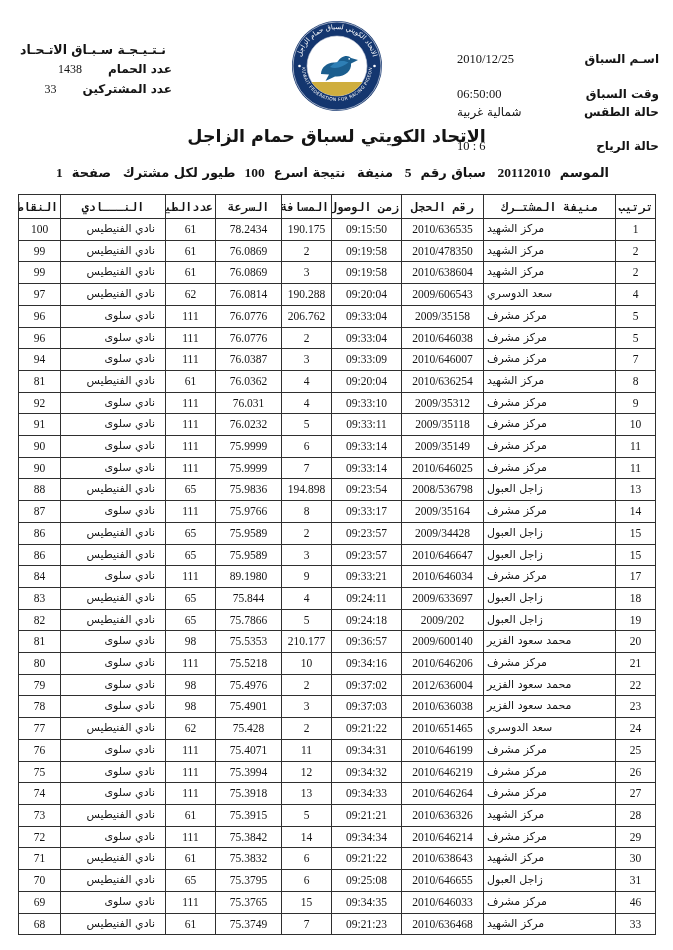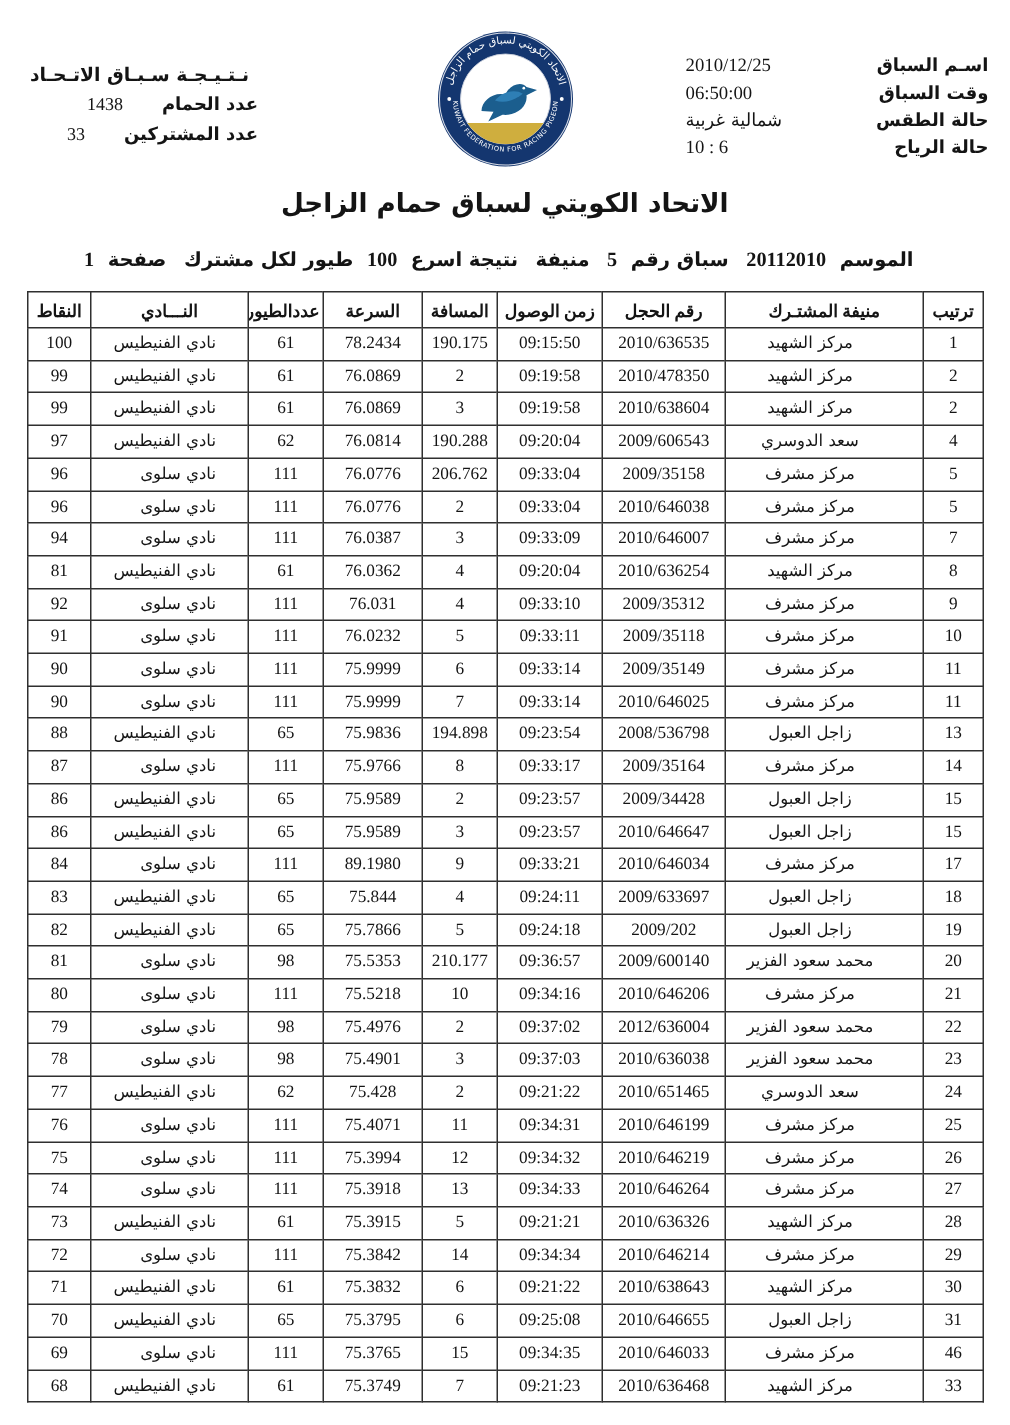--- a/index.html
+++ b/index.html
@@ -8,21 +8,21 @@
     font-family:"DejaVu Sans", sans-serif; color:#141414;
     position:relative; overflow:hidden;
   }
   .sheet { position:absolute; inset:0; background:#fff; }
 
   
   .info-right { position:absolute; top:36px; right:14px; width:202px; font-size:12px; }
   .info-line { display:flex; direction:rtl; justify-content:space-between; margin-bottom:3.5px; align-items:baseline; }
   .info-label { font-weight:bold; white-space:nowrap; }
   .info-value { white-space:nowrap; }
-  .ltr { direction:ltr; unicode-bidi:isolate; font-family:"Liberation Serif","DejaVu Sans",serif; font-size:12.5px; }
+  .ltr { direction:ltr; unicode-bidi:isolate; font-family:"Liberation Serif","DejaVu Sans",serif; font-size:12.5px;margin-top:16px; }
 
   
   .info-left { position:absolute; top:42px; left:20px; width:152px; font-size:12px; direction:rtl; }
   .fed-title { font-weight:bold; text-align:left; font-size:12.5px; white-space:nowrap; }
   .fed-line { display:flex; direction:rtl; justify-content:flex-start; gap:26px; margin-top:5px; align-items:baseline; }
   .fed-label { font-weight:bold; white-space:nowrap; }
   .fed-value { font-family:"Liberation Serif","DejaVu Sans",serif; font-size:12px; }
 
   
   .logo { position:absolute; top:20px; left:50%; margin-left:-46px; width:92px; height:92px; }
@@ -32,26 +32,26 @@
                 font-size:17.5px; font-weight:bold; direction:rtl; }
   .season { position:absolute; top:165px; left:56px; right:64px; display:flex; direction:rtl;
             justify-content:space-between; align-items:baseline; font-weight:bold; font-size:13px; }
   .sg { display:flex; direction:rtl; gap:9px; align-items:baseline; white-space:nowrap; }
   .sg .num { font-family:"Liberation Serif","DejaVu Sans",serif; font-size:13.5px; }
 
   
   table.results { position:absolute; top:194px; left:18px; width:637px;
                   border-collapse:collapse; direction:rtl; table-layout:fixed; }
   .results th, .results td { border:1px solid #2f2f2f; overflow:hidden; white-space:nowrap; }
-  .results th { font-family:Liberation Serif, serif; font-weight:bold; font-size:11.5px;
+  .results th { font-family:Liberation Mono, monospace; font-weight:bold; font-size:11.5px;
                 height:21px; padding:1px 2px; text-align:center; }
   .results td { font-family:"Liberation Serif","DejaVu Sans",serif; font-size:11.5px;
                 height:20.7px; line-height:20.7px; padding:0 3px; text-align:center; }
-  .results td.name { text-align:center; padding-right:22px; font-size:11px; font-family:"DejaVu Sans",sans-serif; }
-  .results td.club { text-align:right; padding-right:21px; font-size:11px; font-family:"DejaVu Sans",sans-serif; }
+  .results td.name { text-align:left; padding-right:22px; font-size:11px; font-family:"DejaVu Sans",sans-serif; }
+  .results td.club { text-align:right; padding-right:10px; font-size:11px; font-family:"DejaVu Sans",sans-serif; }
 </style>
 </head>
 <body>
 
 <div class="sheet">
 
   <div class="info-right">
     <div class="info-line">
       <span class="info-label">اسـم السباق</span>
       <span class="info-value ltr">2010/12/25</span>

